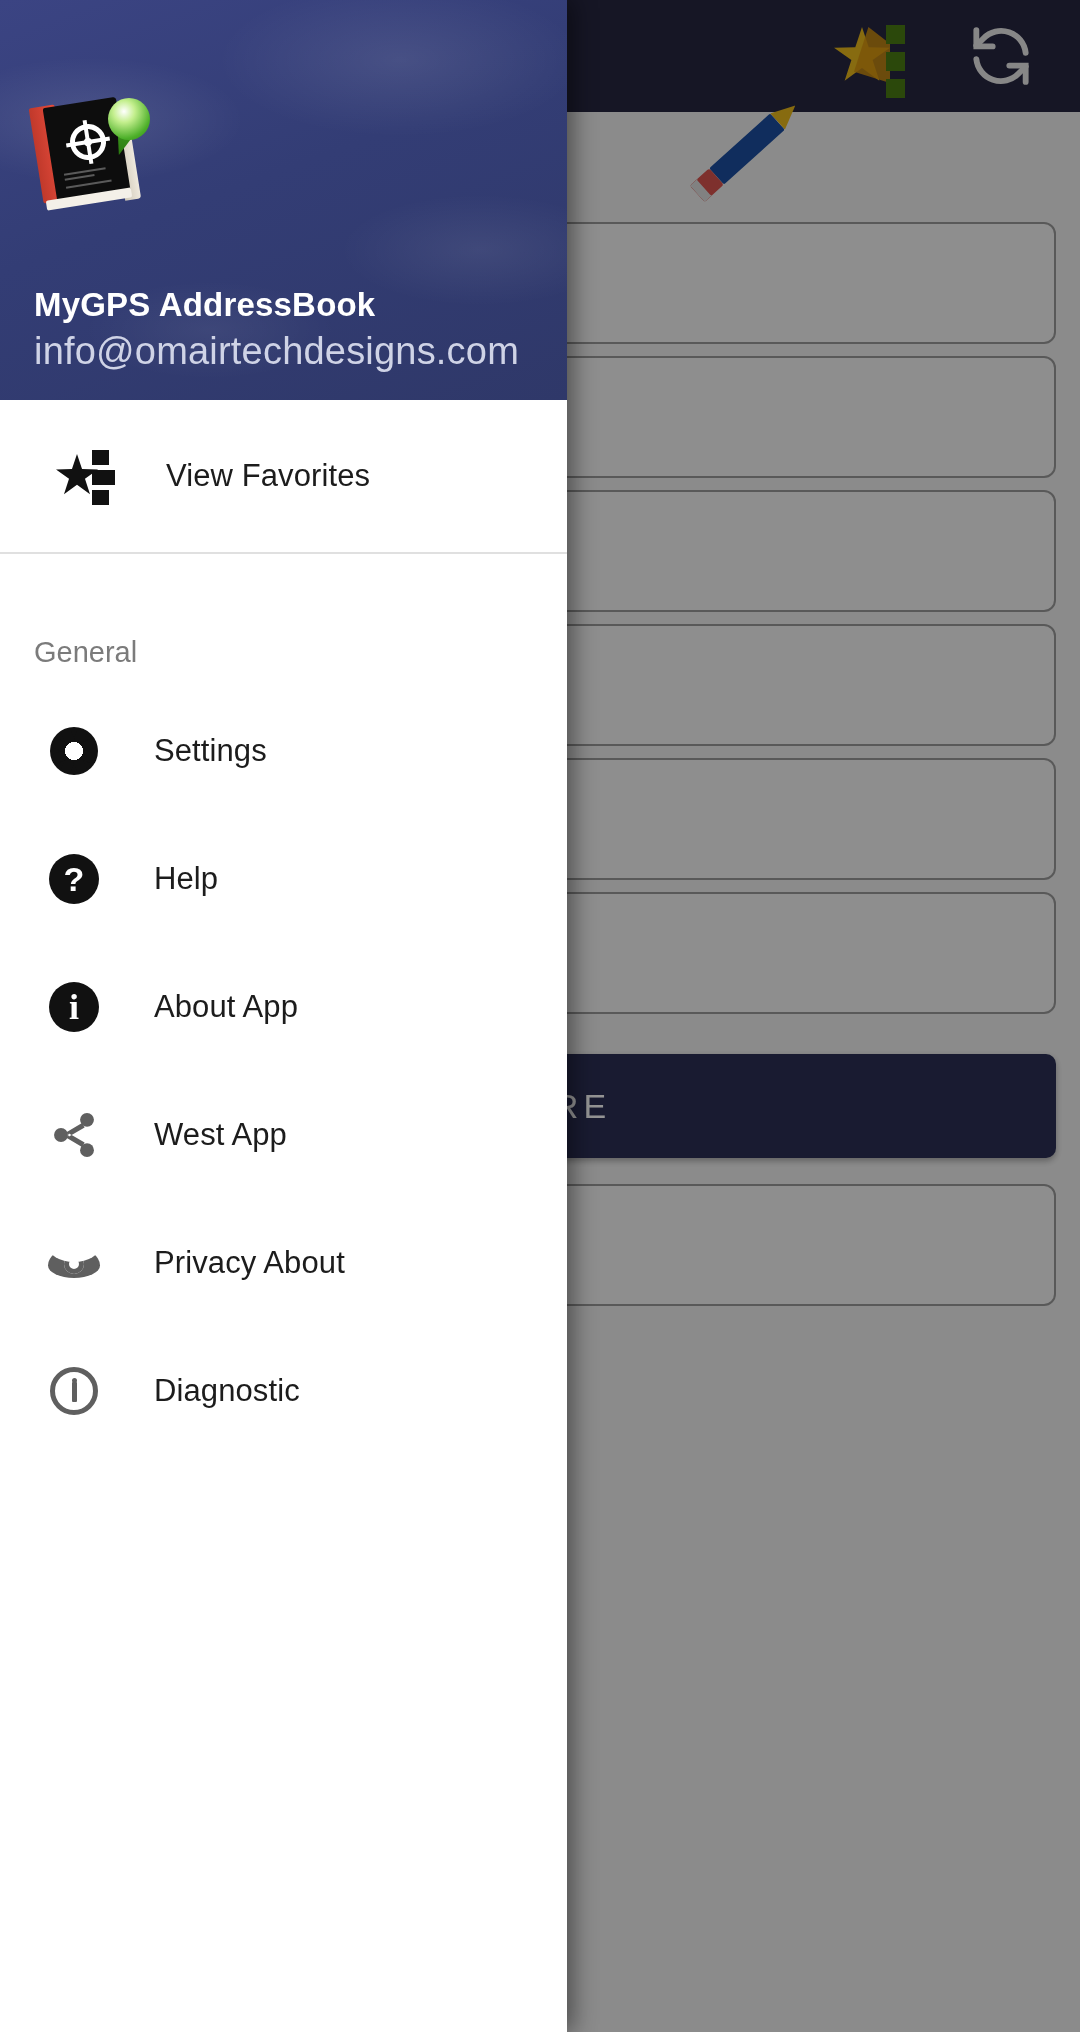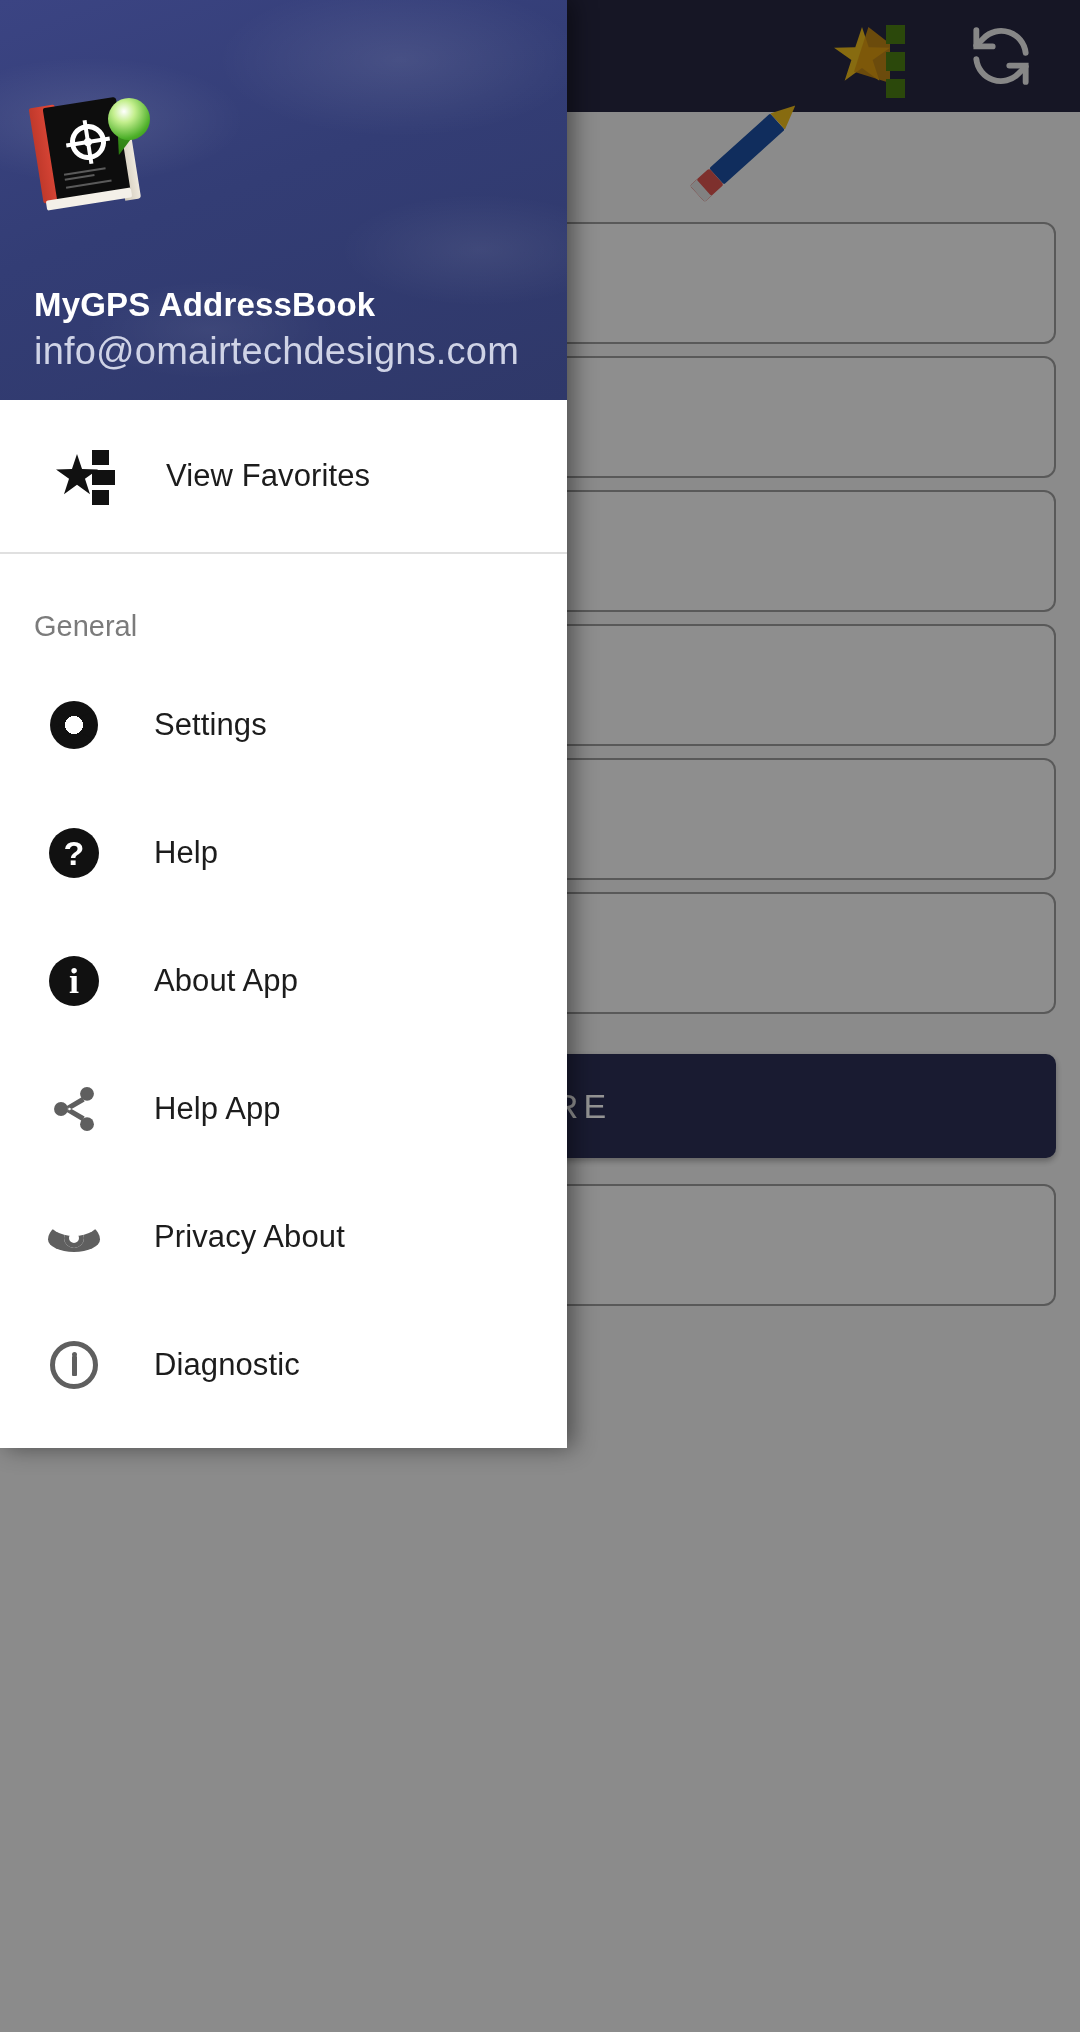--- a/index.html
+++ b/index.html
@@ -70,21 +70,21 @@
   }
 
   
   #scrim {
     position:absolute; left:0; top:0; width:1080px; height:2032px;
     background:rgba(0,0,0,0.42); pointer-events:none;
   }
 
   
   #drawer {
-    position:absolute; left:0; top:0; width:567px; height:1448px;
+    position:absolute; left:0; top:0; width:567px; height:2032px;
     background:#ffffff; box-shadow:6px 0 22px rgba(0,0,0,.45);
     overflow:hidden;
   }
   #drawer-header {
     position:relative; width:567px; height:400px; overflow:hidden;
     background:
       radial-gradient(ellipse 220px 90px at 90px 120px, rgba(255,255,255,.10), rgba(255,255,255,0) 70%),
       radial-gradient(ellipse 260px 110px at 400px 60px, rgba(255,255,255,.09), rgba(255,255,255,0) 70%),
       radial-gradient(ellipse 200px 80px at 480px 250px, rgba(255,255,255,.07), rgba(255,255,255,0) 70%),
       radial-gradient(ellipse 180px 70px at 210px 330px, rgba(255,255,255,.06), rgba(255,255,255,0) 70%),
@@ -160,21 +160,21 @@
   }
   .menu-icon {
     width:56px; height:56px; position:relative; flex:0 0 56px;
     display:flex; align-items:center; justify-content:center;
   }
   .menu-label {
     margin-left:52px; font-size:31px; color:#1c1c1c; letter-spacing:.1px;
   }
   .divider { height:2px; background:#e0e0e0; width:567px; }
   #section-general {
-    padding:56px 0 18px 34px; font-size:29px; color:#7b7b7b;
+    padding:82px 0 18px 34px; font-size:29px; color:#7b7b7b;
   }
 
   
   .i-fav-star {
     position:absolute; left:-2px; top:6px; width:42px; height:42px; background:#111;
     clip-path: polygon(50% 0%, 62% 36%, 100% 37%, 69% 59%, 81% 96%, 50% 73%, 19% 96%, 31% 59%, 0% 37%, 38% 36%);
   }
   .i-fav-bars b {
     position:absolute; background:#111; left:34px; display:block;
   }
@@ -379,21 +379,21 @@
 
     <div class="menu-item">
       <span class="menu-icon i-share">
         <svg width="52" height="52" viewBox="0 0 24 24" fill="#5f5f5f">
           <circle cx="18" cy="5" r="3.2"></circle>
             <circle cx="6" cy="12" r="3.2"></circle>
             <circle cx="18" cy="19" r="3.2"></circle>
           <path d="M8.5 10.7l7.2-4.2 1.2 2-7.2 4.2zM8.5 13.3l7.2 4.2 1.2-2-7.2-4.2z"></path>
         </svg>
       </span>
-      <span class="menu-label">Help App</span>
+      <span class="menu-label">West App</span>
     </div>
 
     <div class="menu-item">
       <span class="menu-icon">
         <span class="i-eye"></span>
         <span class="i-eye-lid"></span>
       </span>
       <span class="menu-label">Privacy About</span>
     </div>
 

